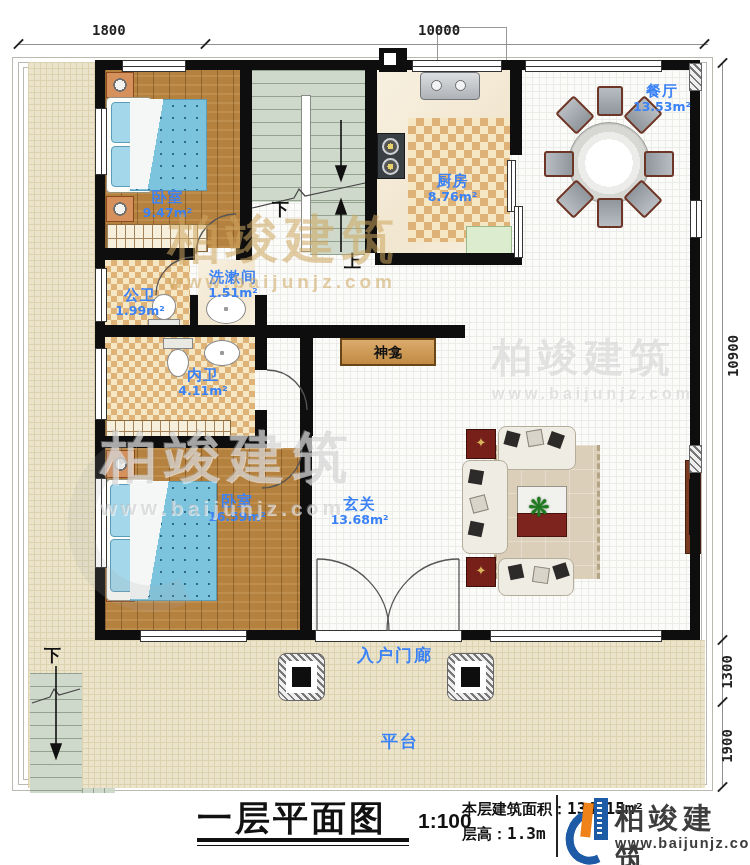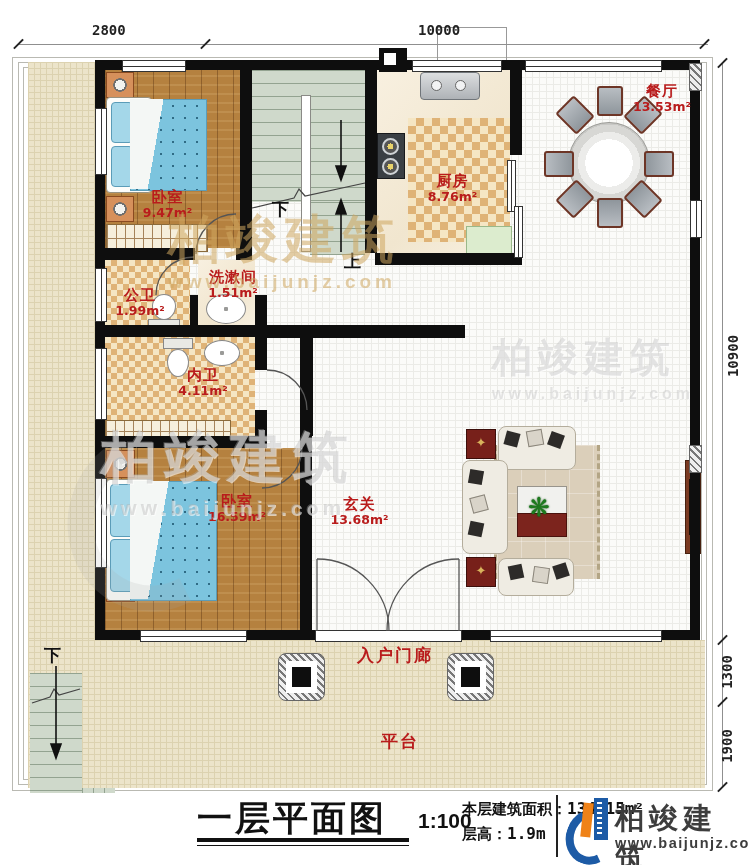--- a/index.html
+++ b/index.html
@@ -58,21 +58,21 @@
   .sink{position:absolute;background:#fff;border:1px solid #888;border-radius:50%;
     background-image:radial-gradient(circle,#9a9a98 0 2px,transparent 2.5px);}
   .ksink{background:linear-gradient(#dcdee0,#aeb2b6);border:1px solid #70757a;border-radius:4px;}
   .kdot{position:absolute;width:9px;height:9px;border-radius:50%;background:#f2f3f4;border:1px solid #666;}
   .stove{background:#3a3f44;border:1px solid #17191c;}
   .burner{position:absolute;width:13px;height:13px;border-radius:50%;border:2px solid #cfd3d6;
     background:radial-gradient(circle,#e8d26a 0 3px,#555 3px 100%);}
   .gcab{background:#dcecce;border:1px solid #9ab88a;}
   .divider-bar{position:absolute;background:#fff;border:1px solid #8a8a86;z-index:6;}
   
-  .rlabel{position:absolute;z-index:40;text-align:center;font-weight:bold;line-height:1.18;color:#b91c1c;}
+  .rlabel{position:absolute;z-index:40;text-align:center;font-weight:bold;line-height:1.18;color:#3b82f6;}
   .rlabel .nm{display:block;font-size:15px;letter-spacing:1px;}
   .rlabel .ar{display:block;font-size:12.5px;font-family:"DejaVu Sans",sans-serif;}
   .slabel{position:absolute;z-index:40;font-weight:bold;font-size:17px;color:#111;}
   .dim{position:absolute;z-index:40;font-family:"DejaVu Sans Mono","Liberation Mono",monospace;font-weight:bold;font-size:14px;color:#222;}
   .dimline{position:absolute;background:#8f8f8f;z-index:39;}
   .tick{position:absolute;width:13px;height:2px;background:#222;transform:rotate(-45deg);z-index:40;}
   
   .wm{position:absolute;z-index:50;font-weight:bold;white-space:nowrap;pointer-events:none;}
   .wm .u{display:block;letter-spacing:4px;}
   .wm-tan{color:rgba(205,165,95,.55);font-size:52px;letter-spacing:6px;}
@@ -196,20 +196,23 @@
   <span class="dp" style="left:509px;top:565px;transform:rotate(-12deg);"></span>
   <span class="dp dpl" style="left:533px;top:567px;transform:rotate(8deg);"></span>
   <span class="dp" style="left:554px;top:564px;transform:rotate(-18deg);"></span>
   <div class="f ct-top" style="left:517px;top:486px;width:48px;height:27px;"></div>
   <div class="f ct-bot" style="left:517px;top:513px;width:48px;height:22px;"></div>
   <span class="f plant" style="left:528px;top:494px;">❋</span>
   <div class="f tvcab" style="left:685px;top:460px;width:14px;height:92px;">
     <div class="abs" style="left:3px;top:18px;width:5px;height:56px;background:#1c0f08;"></div>
   </div>
 
+  <div class="shrine" style="left:340px;top:338px;width:92px;height:24px;">
+    <span>神龛</span>
+  </div>
 
   <div class="win-v" style="left:507px;top:160px;width:7px;height:50px;"></div>
   <div class="win-v" style="left:514px;top:206px;width:7px;height:50px;"></div>
 
   <div class="wall" style="left:95px;top:60px;width:27px;height:10px;"></div>
   <div class="win-h" style="left:122px;top:60px;width:62px;height:10px;"></div>
   <div class="wall" style="left:184px;top:60px;width:228px;height:10px;"></div>
   <div class="win-h" style="left:412px;top:60px;width:88px;height:10px;"></div>
   <div class="wall" style="left:500px;top:60px;width:25px;height:10px;"></div>
   <div class="win-h" style="left:525px;top:60px;width:135px;height:10px;"></div>
@@ -332,21 +335,21 @@
     <span class="nm" style="font-size:17px;letter-spacing:2px;">平台</span>
   </div>
   <span class="slabel" style="left:272px;top:198px;">下</span>
   <span class="slabel" style="left:344px;top:250px;">上</span>
   <span class="slabel" style="left:44px;top:644px;">下</span>
 
   <div class="dimline" style="left:18px;top:44px;width:690px;height:1px;"></div>
   <div class="tick" style="left:12px;top:43px;"></div>
   <div class="tick" style="left:199px;top:43px;"></div>
   <div class="tick" style="left:698px;top:43px;"></div>
-  <span class="dim" style="left:92px;top:22px;">2800</span>
+  <span class="dim" style="left:92px;top:22px;">1800</span>
   <span class="dim" style="left:418px;top:22px;">10000</span>
   <div class="dimline" style="left:722px;top:63px;width:1px;height:724px;"></div>
   <div class="tick" style="left:716px;top:62px;"></div>
   <div class="tick" style="left:716px;top:639px;"></div>
   <div class="tick" style="left:716px;top:701px;"></div>
   <div class="tick" style="left:716px;top:786px;"></div>
   <span class="dim" style="left:712px;top:348px;transform:rotate(-90deg);transform-origin:center;">10900</span>
   <span class="dim" style="left:710px;top:664px;transform:rotate(-90deg);">1300</span>
   <span class="dim" style="left:710px;top:738px;transform:rotate(-90deg);">1900</span>
 
@@ -366,21 +369,21 @@
 
   <div class="tb">
     <span class="tb-title">一层平面图</span>
     <div class="tb-ul1"></div>
     <div class="tb-ul2"></div>
     <span class="tb-scale">1:100</span>
     <div class="tb-l1">
       <span>本层建筑面积：</span><span class="tb-val">134.15m²</span>
     </div>
     <div class="tb-l2">
-      <span>层高：</span><span class="tb-val">1.9m</span>
+      <span>层高：</span><span class="tb-val">1.3m</span>
     </div>
     <div class="tb-sep"></div>
     <div class="brand">
       <div class="logo-icon">
         <div class="logo-arc"></div>
         <div class="logo-borange"></div>
         <div class="logo-bblue">
           <div class="logo-win"></div>
         </div>
       </div>

